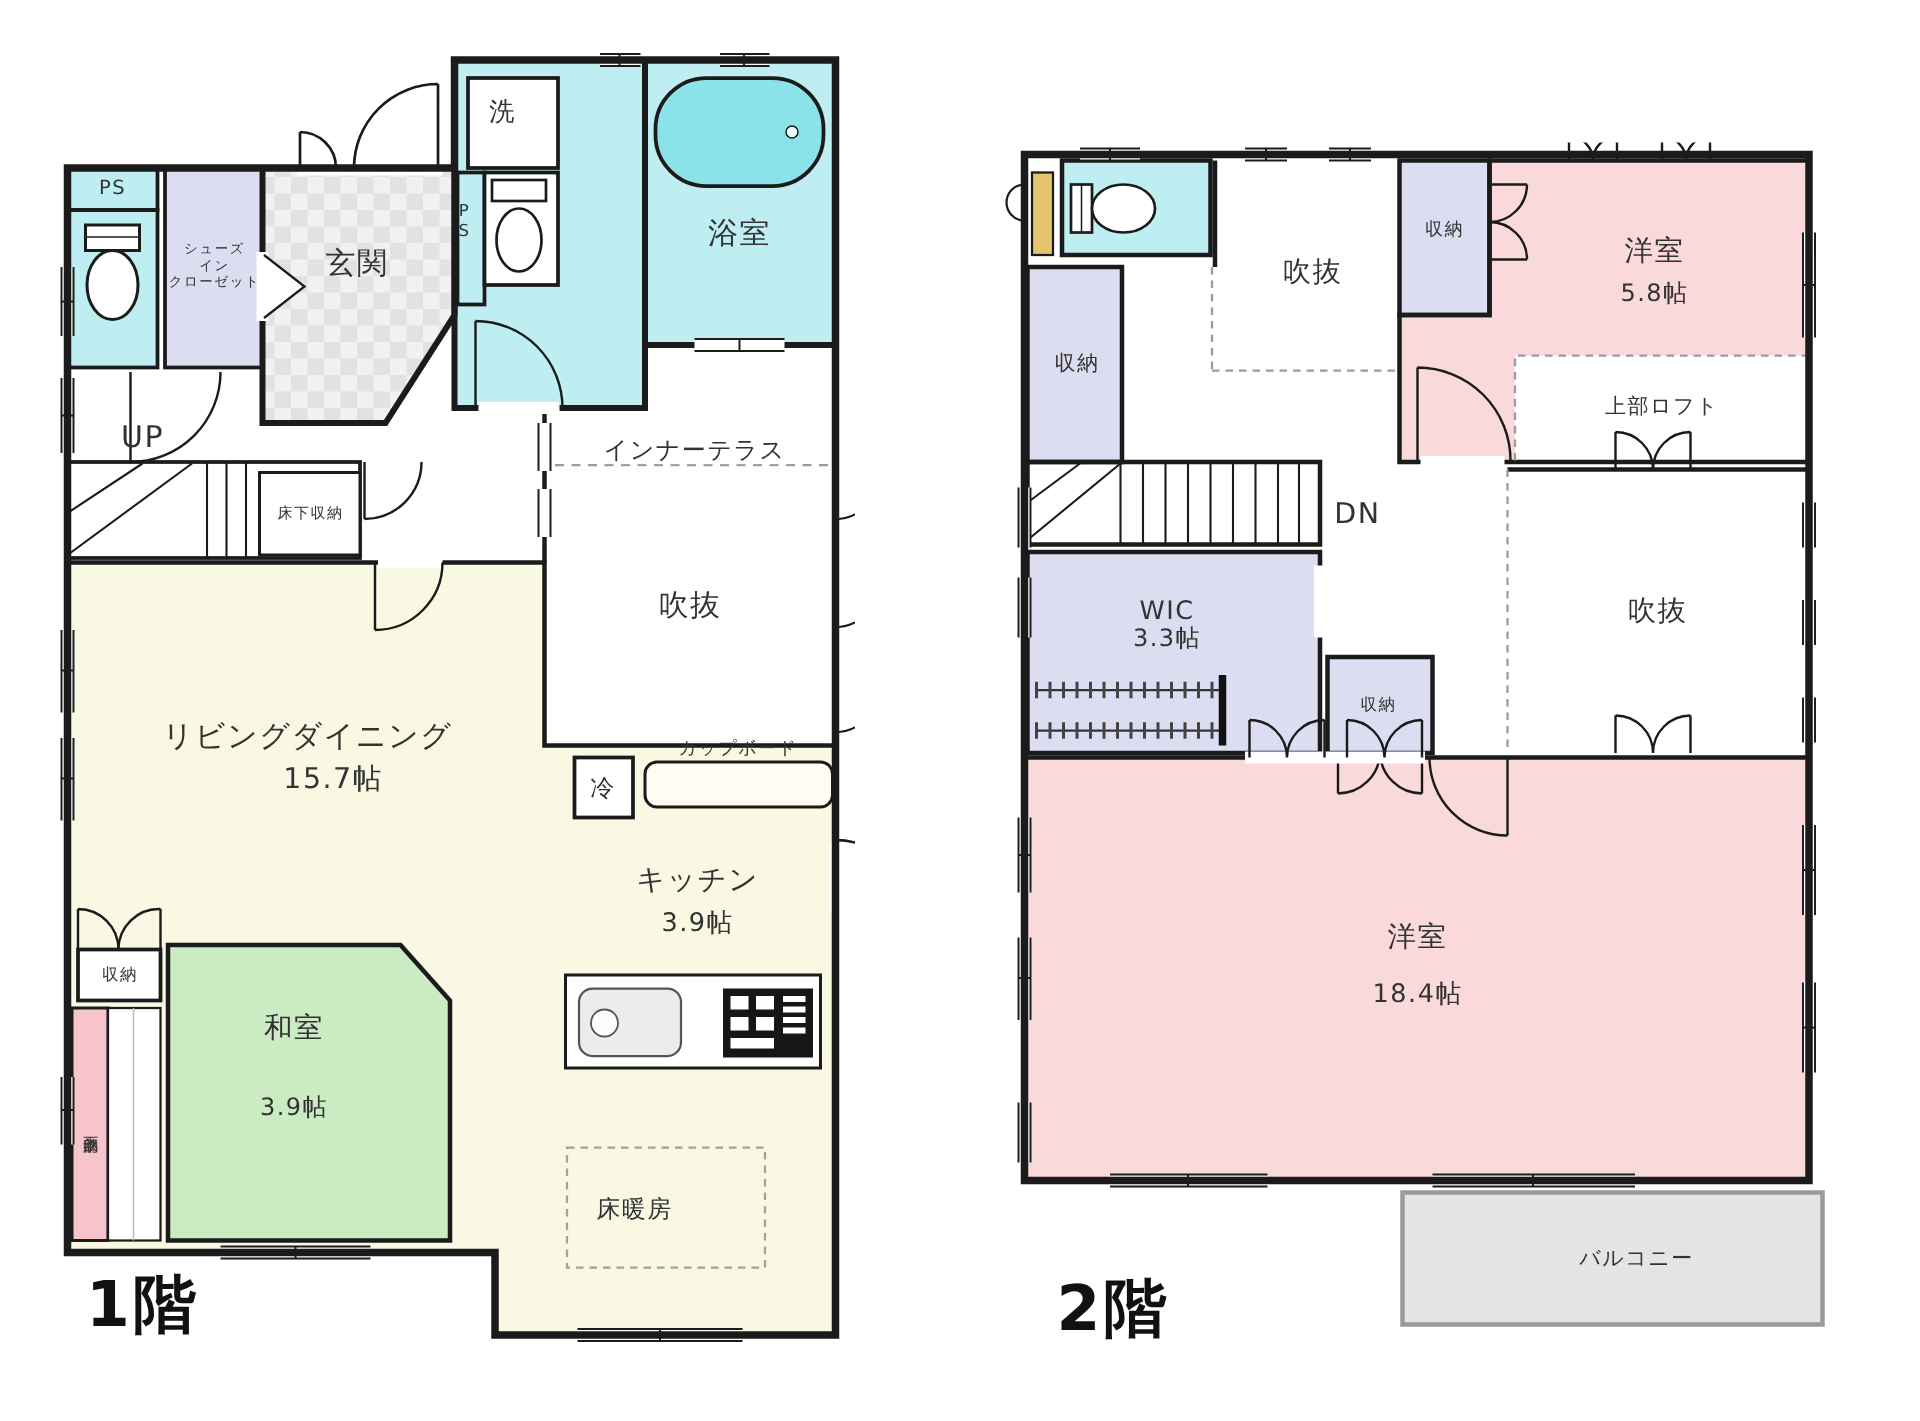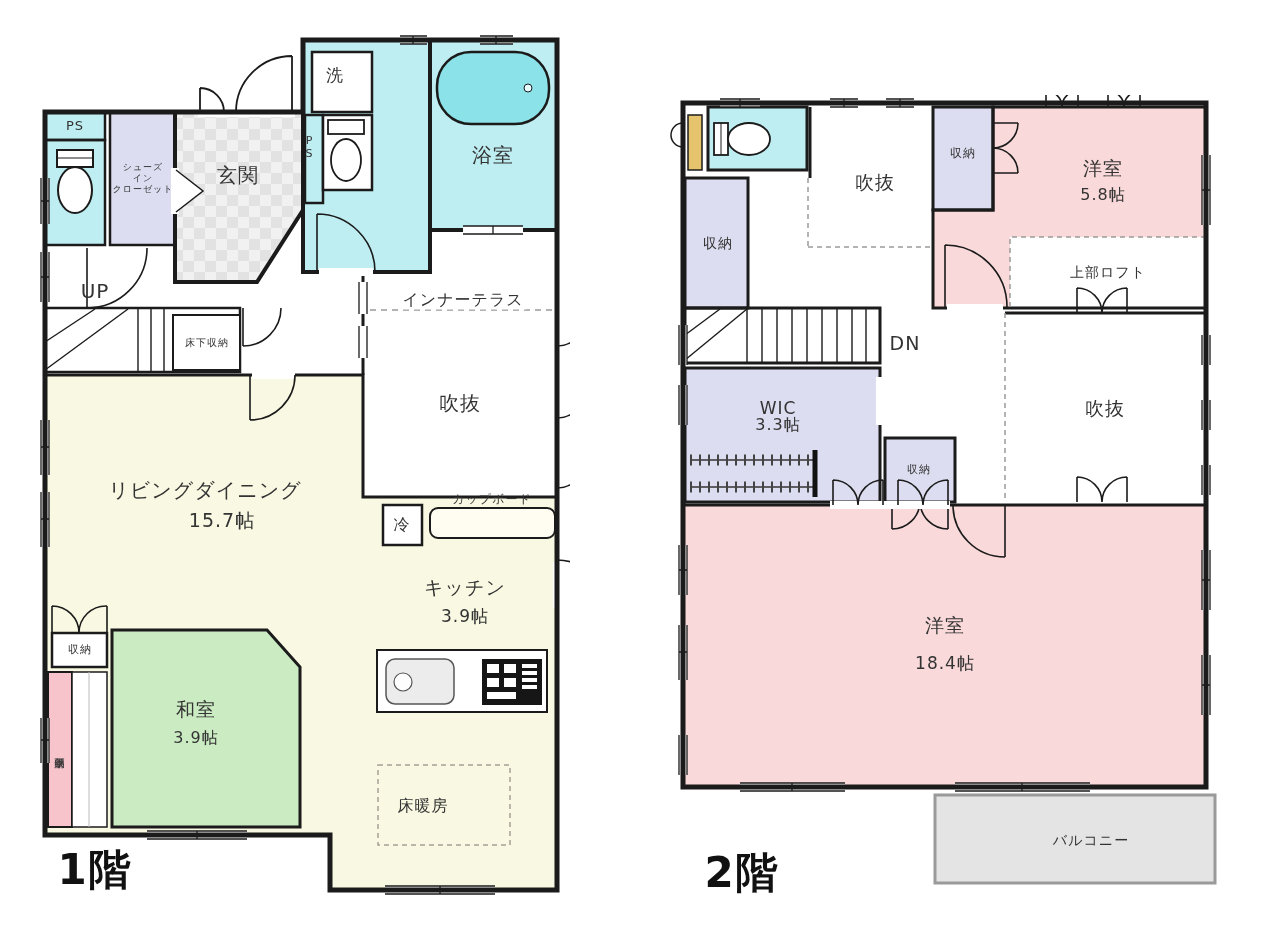--- a/index.html
+++ b/index.html
@@ -196,21 +196,21 @@
   <div class="lbl s20" style="left:55px;top:261px;">UP</div>
   <div class="lbl s10" style="left:167px;top:313px;">床下収納</div>
   <div class="lbl s20" style="left:165px;top:460px;">リビングダイニング</div>
   <div class="lbl s19" style="left:182px;top:490px;">15.7帖</div>
   <div class="lbl s16" style="left:362px;top:495px;">冷</div>
   <div class="lbl s12" style="left:452px;top:469px;">カップボード</div>
   <div class="lbl s19" style="left:425px;top:557px;">キッチン</div>
   <div class="lbl s17" style="left:425px;top:586px;">3.9帖</div>
   <div class="lbl s11" style="left:40px;top:620px;">収納</div>
   <div class="lbl s10 vert" style="left:19px;top:720px;">下部収納</div>
-  <div class="lbl s19" style="left:156px;top:680px;font-family:Liberation Serif, serif;">和室</div>
+  <div class="lbl s19" style="left:156px;top:656px;">和室</div>
   <div class="lbl s16" style="left:156px;top:708px;">3.9帖</div>
   <div class="lbl s16" style="left:383px;top:776px;">床暖房</div>
   <div class="lbl s32 floor-title" style="left:55px;top:840px;">1階</div>
 </div>
 
 <div class="plan" style="left:670px;top:95px;width:590px;height:810px;">
 <svg width="590" height="810" viewBox="0 0 590 810">
 
   <rect x="38" y="12" width="99" height="63" fill="#bfeef2"></rect>
   <rect x="18" y="20" width="14" height="55" fill="#e6c46d" stroke="#1b1b1b" stroke-width="1.5"></rect>

